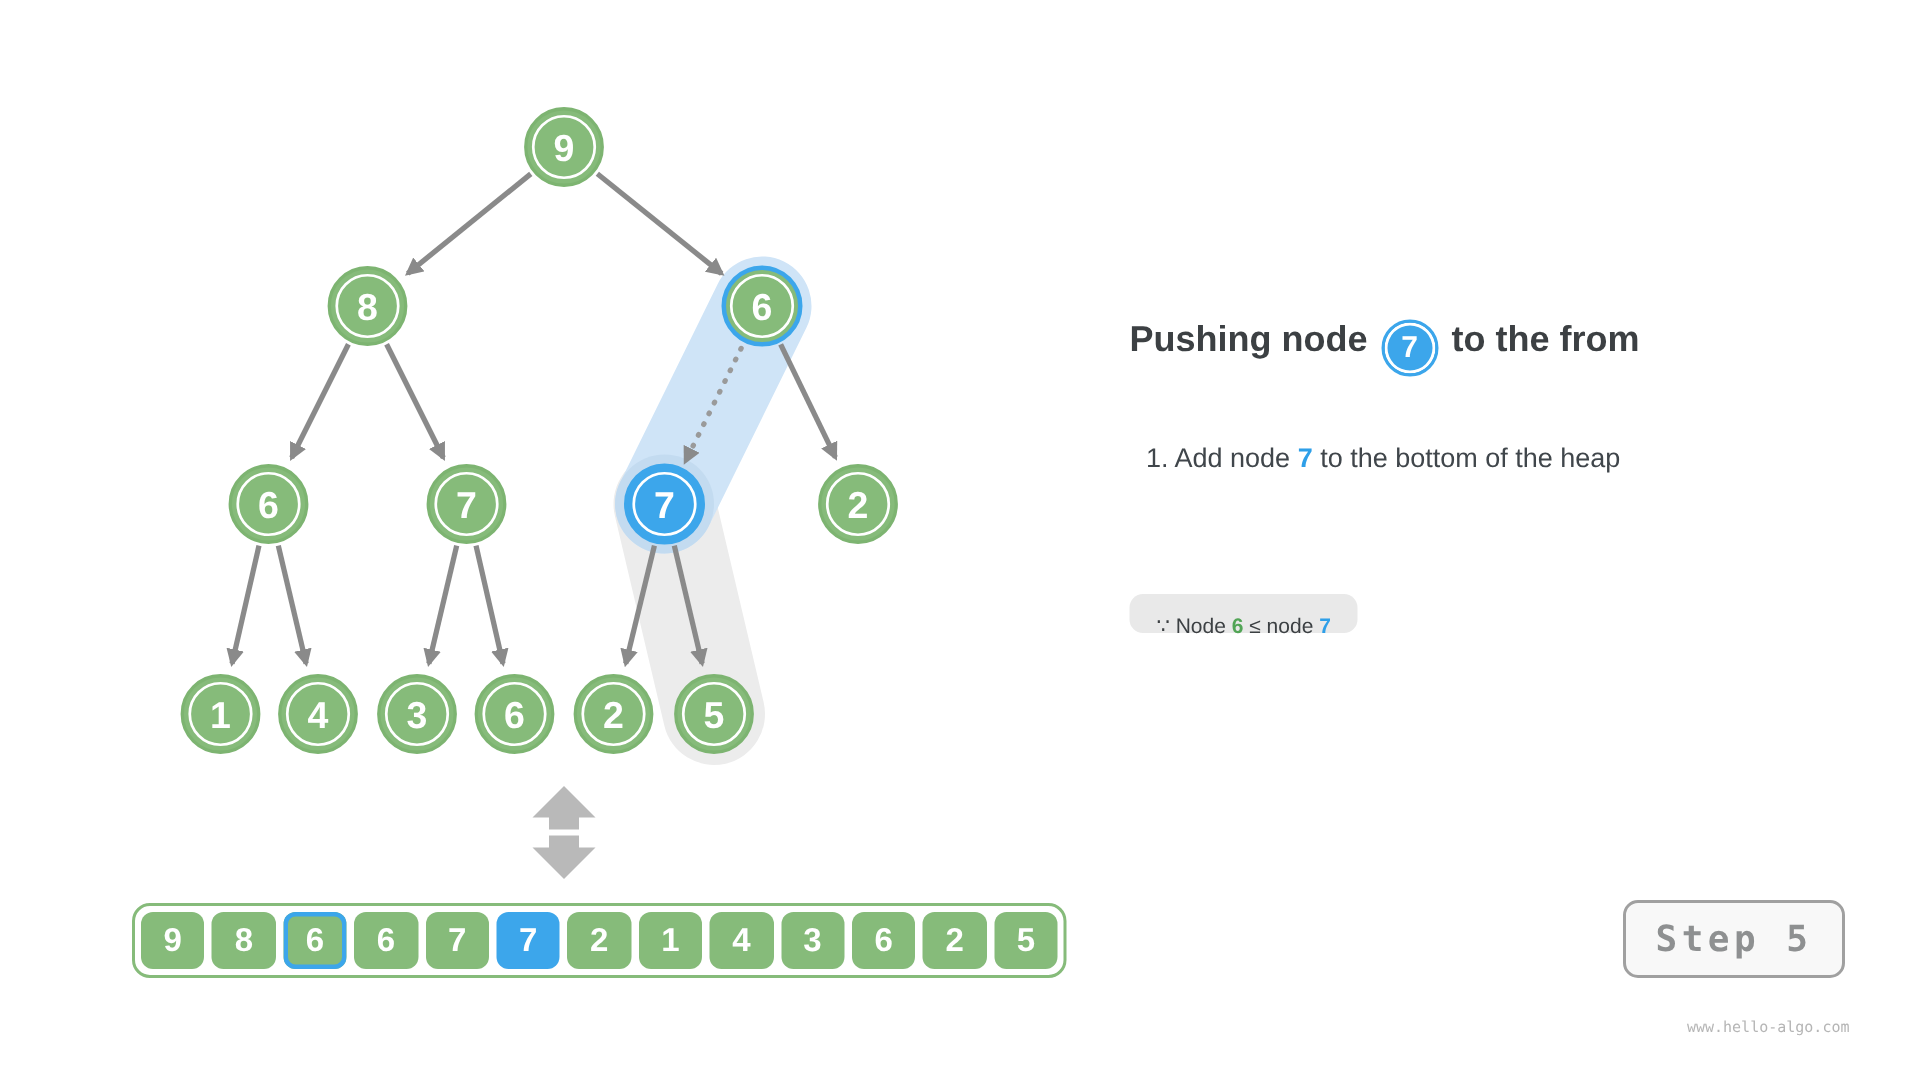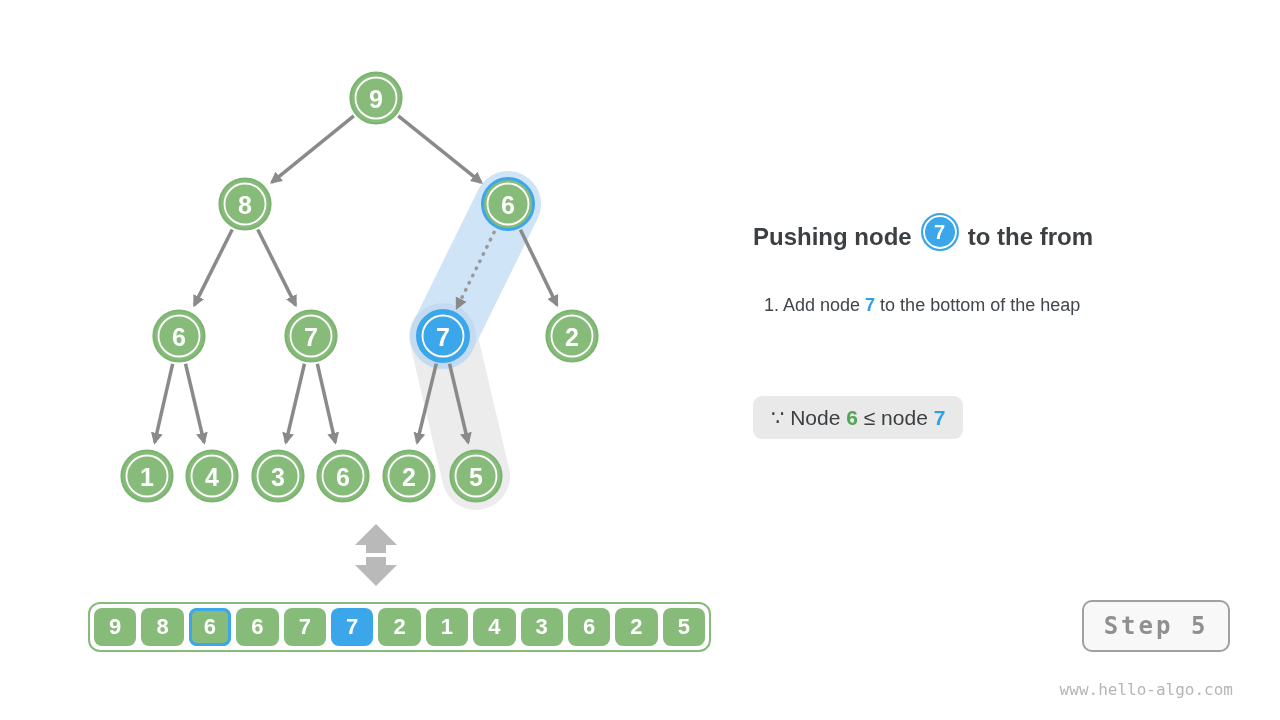--- a/index.html
+++ b/index.html
@@ -15,44 +15,44 @@
                 border:2.5px solid #86BB7A; border-radius:12px; background:#fff;
                 display:flex; gap:5px; padding:4px; }
   .cell { flex:1 1 0; border-radius:8px; background:#86BB7A; color:#fff;
           font-weight:bold; font-size:22px; display:flex; align-items:center;
           justify-content:center; }
   .cell-blue-border { box-shadow: inset 0 0 0 3px #3CA6EB; }
   .cell-blue-fill   { background:#3CA6EB; }
 
   
   .panel-title { position:absolute; left:753px; top:213px; display:flex;
-                 align-items:flex-end; gap:9px; font-size:24px; font-weight:bold;
+                 align-items:flex-start; gap:9px; font-size:24px; font-weight:bold;
                  color:#3C4043; }
   .seg-node-circle { width:38px; height:38px; border-radius:50%;
                      background:#3CA6EB; border:2px solid #3CA6EB;
                      box-shadow: inset 0 0 0 2px #fff;
                      color:#fff; font-size:20px; font-weight:bold;
                      display:flex; align-items:center; justify-content:center; }
   .steps { position:absolute; left:764px; top:292px; font-size:18px;
            color:#40464B; }
   .step-line { line-height:26px; margin-bottom:26px; white-space:pre; }
   .seg-blue  { color:#2E9FE8; font-weight:bold; }
   .seg-green { color:#52A556; font-weight:bold; }
-  .note-box { position:absolute; left:753px; top:396px; height:43px;
+  .note-box { position:absolute; left:753px; top:396px; height:26px;
               background:#E9E9E9; border-radius:9px; padding:0 18px;
-              font-size:21px; color:#3C4043; line-height:43px; white-space:pre; }
+              font-size:14px; color:#3C4043; line-height:43px; white-space:pre; }
 
   
   .step-badge { position:absolute; left:1082px; top:600px; width:148px; height:52px;
                 border:2px solid #A0A0A0; border-radius:10px; background:#F8F8F8;
                 color:#8E9091; font-family:"DejaVu Sans Mono", monospace;
                 font-weight:bold; font-size:24px; letter-spacing:3px;
                 display:flex; align-items:center; justify-content:center;text-align:right; }
   .watermark { position:absolute; right:47px; top:680px;
-               font-family:"DejaVu Sans Mono", monospace; font-size:16px;
+               font-family:"DejaVu Sans Mono", monospace; font-size:10px;
                color:#B5B5B5; }
 </style>
 </head>
 <body>
 
 <div class="stage">
 
   <svg id="tree-svg" width="730" height="600">
     <defs>
       <marker id="ah" viewBox="0 0 4 4" markerWidth="3.4" markerHeight="3.4" refX="3.2" refY="2" orient="auto" markerUnits="strokeWidth">

